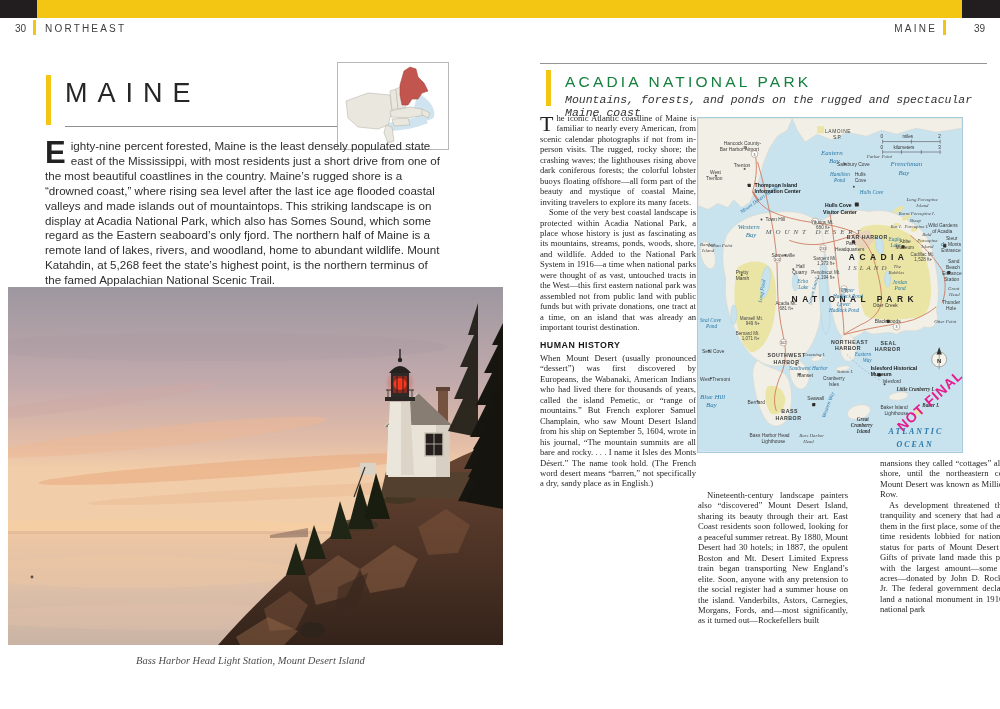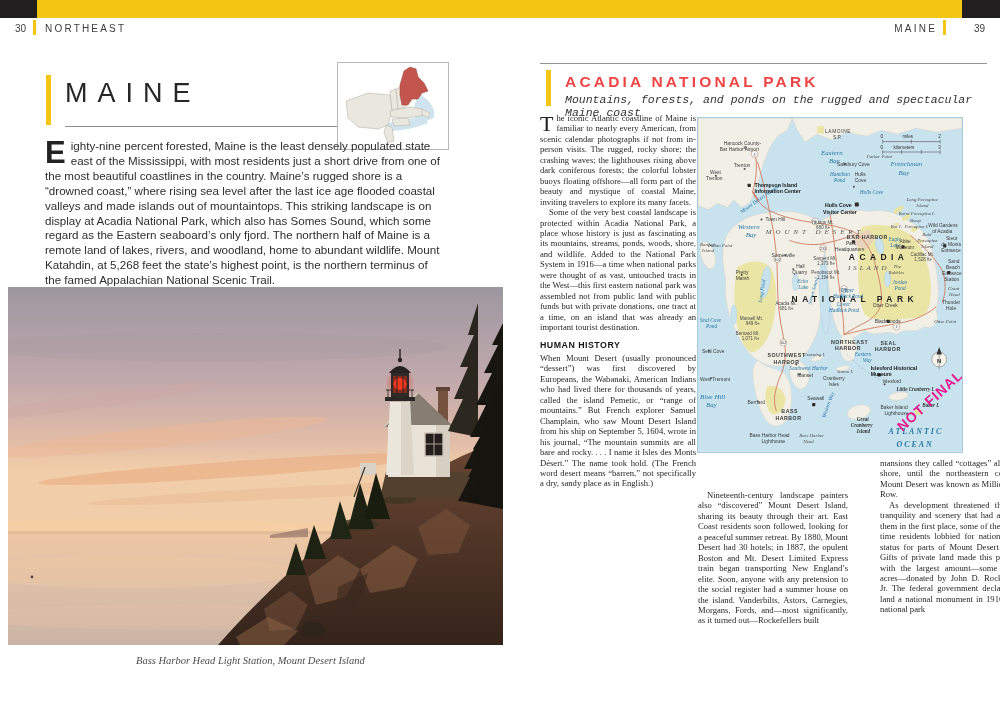--- a/index.html
+++ b/index.html
@@ -28,22 +28,22 @@
          color:#2e2e2e;}
   .dropcap-sans{float:left;font-size:31px;line-height:26px;font-weight:700;color:#222;
                 padding:1px 5px 0 0;}
   .photo{position:absolute;left:8px;top:287px;width:495px;height:358px;overflow:hidden;}
   .caption{position:absolute;left:136px;top:655px;font-family:"Liberation Serif",serif;
            font-style:italic;font-size:10.5px;color:#4c4c4c;}
 
   
   .r-rule{position:absolute;left:540px;top:63px;width:447px;height:1px;background:#949494;}
   .r-bar{position:absolute;left:546px;top:70px;width:5px;height:36px;background:#F3C613;}
-  .r-title{position:absolute;left:565px;top:73px;font-size:15.5px;font-weight:700;
-           letter-spacing:3.2px;color:#ef4444;}
+  .r-title{position:absolute;left:565px;top:73px;font-size:15.5px;font-weight:400;
+           letter-spacing:3.2px;color:#15803d;}
   .r-sub{position:absolute;left:565px;top:93px;font-family:Liberation Mono, monospace;
          font-style:italic;font-size:11.5px;color:#333;}
   .col{position:absolute;font-family:"Liberation Serif",serif;font-size:8.6px;line-height:10.45px;
        text-align:justify;color:#262626;}
   .col p{margin:0;}
   .col .ind{text-indent:9px;}
   .col1{left:540px;top:113px;width:156px;height:548px;overflow:hidden;}
   .col2{left:698px;top:458px;width:150px;height:240px;overflow:hidden;margin-top:32px;}
   .col3{left:880px;top:458px;width:146px;height:240px;overflow:hidden;}
   .dropcap-serif{float:left;font-size:22px;line-height:19px;font-weight:400;color:#222;

